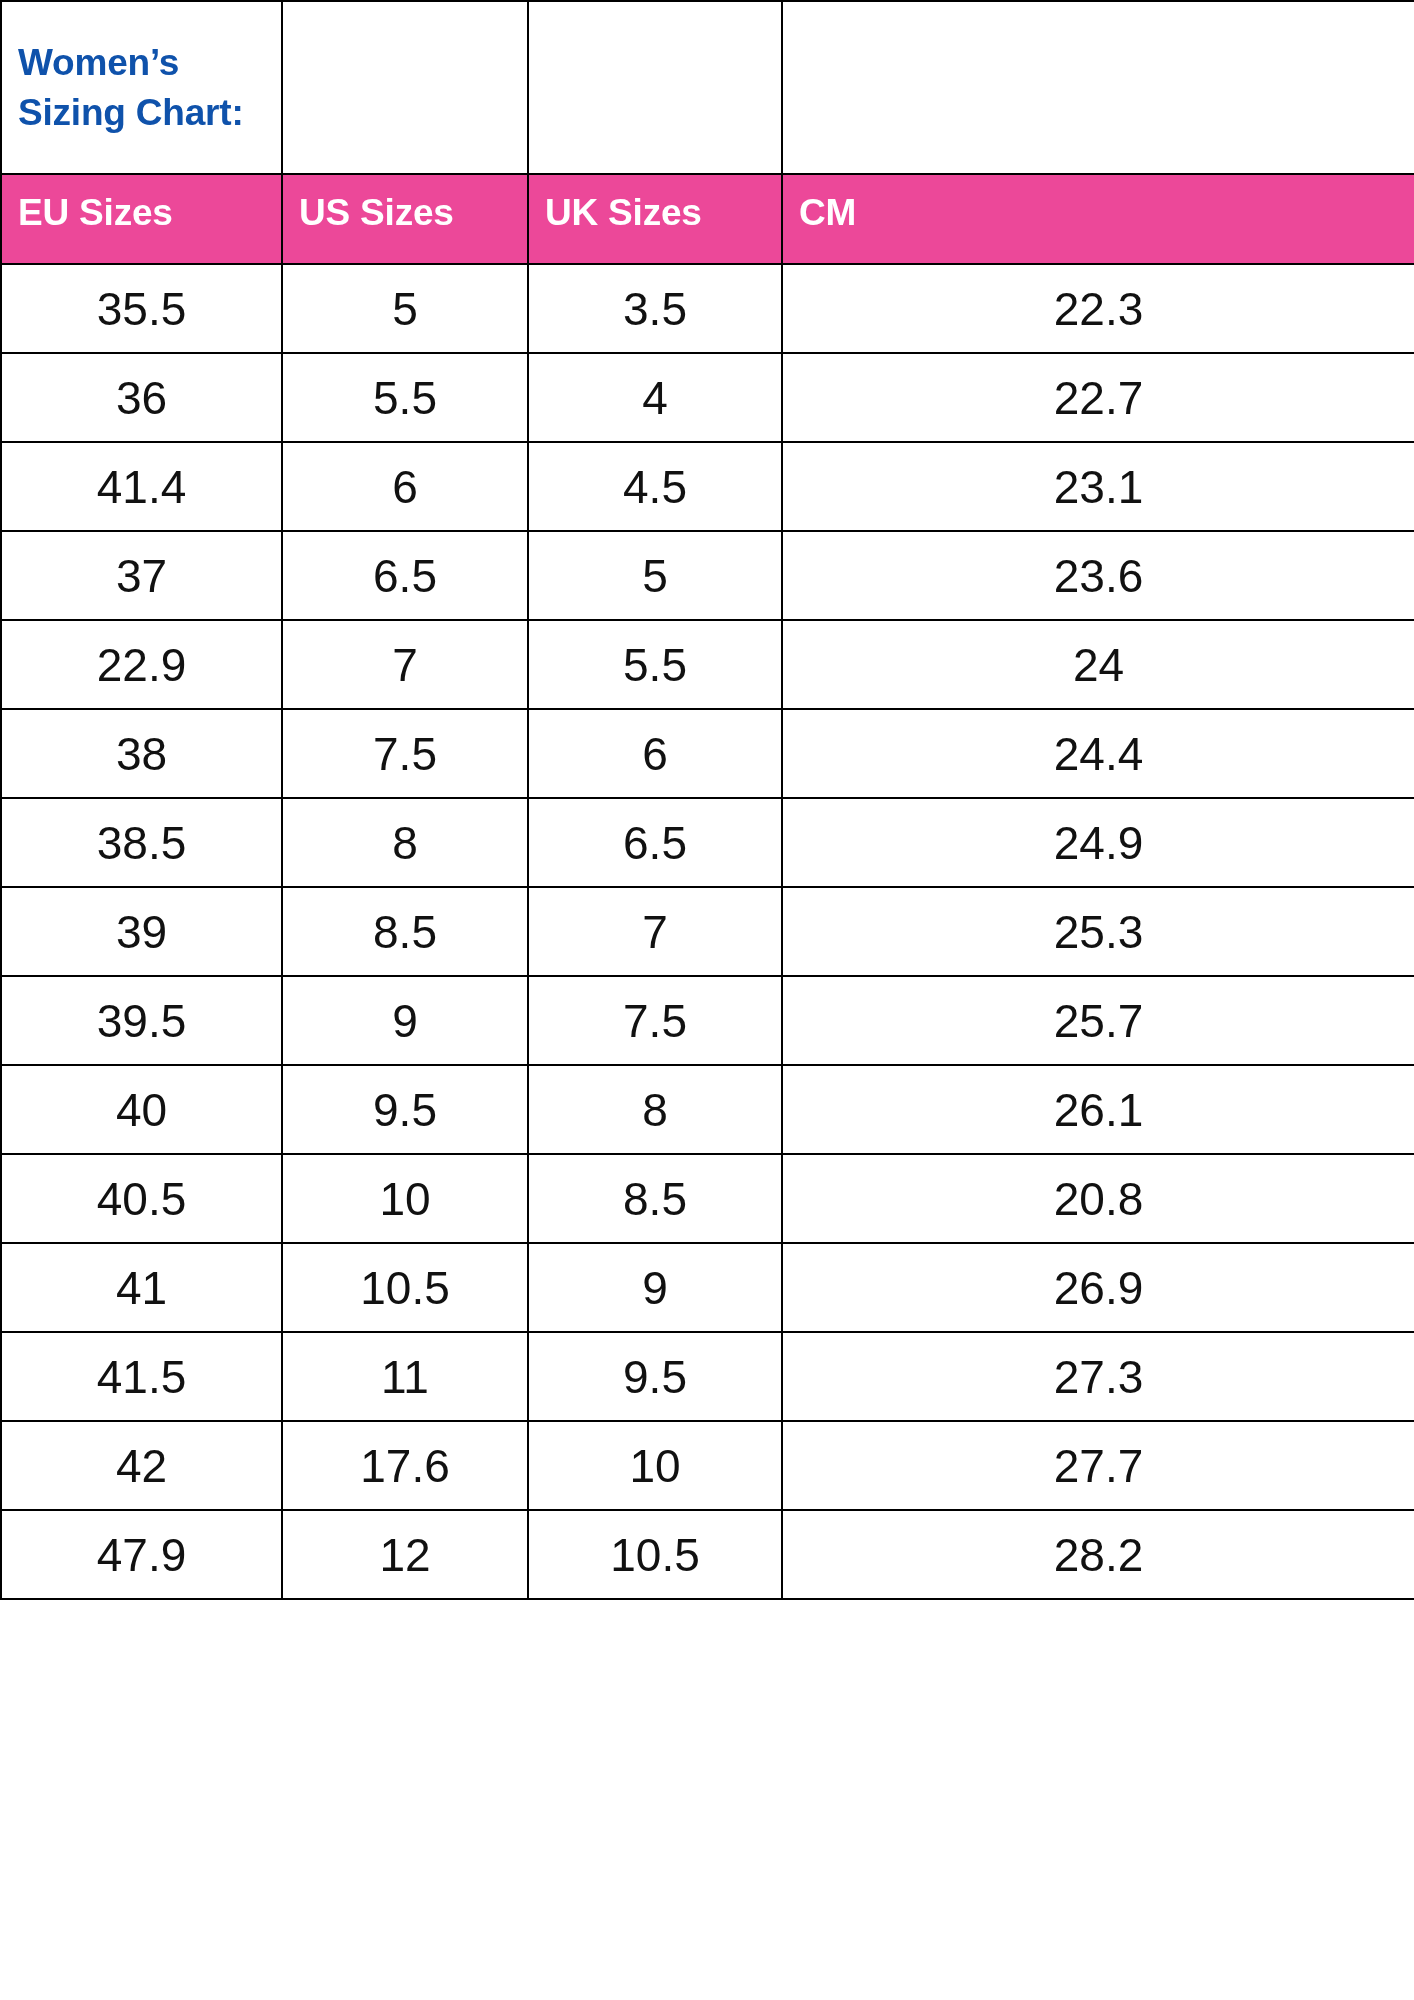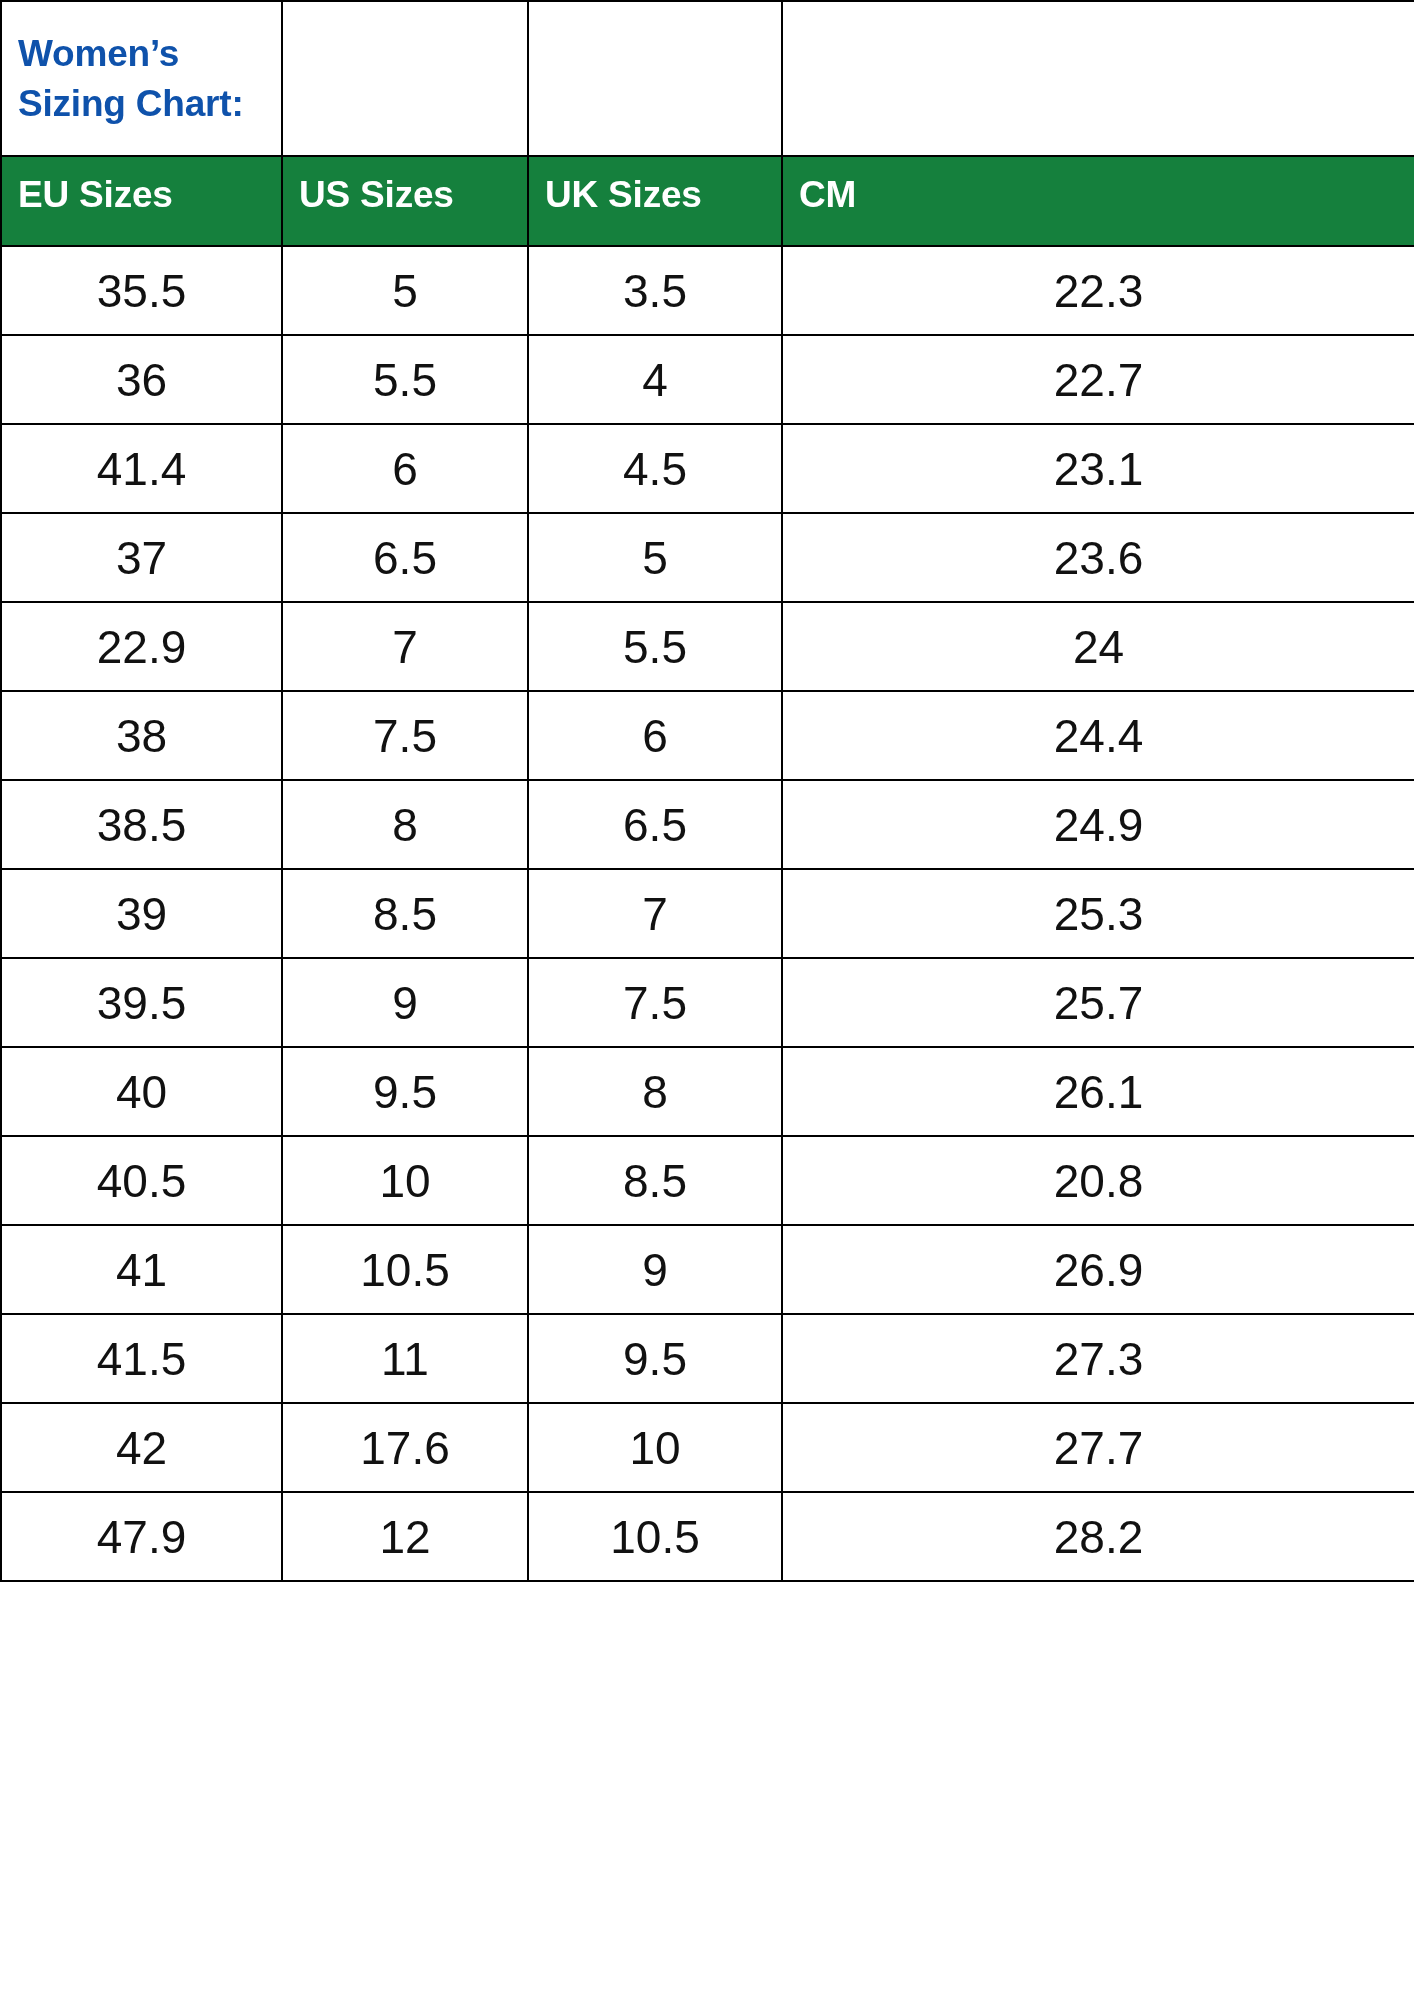--- a/index.html
+++ b/index.html
@@ -29,21 +29,21 @@
     table-layout: fixed;
     background: #ffffff;
   }
 
   table.size-table col.c-eu { width: 281px; }
   table.size-table col.c-us { width: 246px; }
   table.size-table col.c-uk { width: 254px; }
   table.size-table col.c-cm { width: 633px; }
 
   
-  tr.title-row { height: 155px; padding-left: 40px; }
+  tr.title-row { height: 173px; padding-left: 40px; }
 
   td.title-cell {
     border: 2px solid #000000;
     border-top: 2px solid #000000;
     vertical-align: middle;
     padding: 0 0 0 16px;
     background: #ffffff;
   }
 
   .title-text {
@@ -57,21 +57,21 @@
 
   td.title-blank {
     border: 2px solid #000000;
     background: #ffffff;
   }
 
   
   tr.head-row { height: 90px; }
 
   th.head-cell {
-    background: #15803d;
+    background: #ec4899;
     color: #ffffff;
     border: 2px solid #000000;
     font-size: 37px;
     font-weight: bold;
     text-align: left;
     padding: 0 0 12px 16px;
     vertical-align: middle;
     letter-spacing: -0.2px;
   }
 

